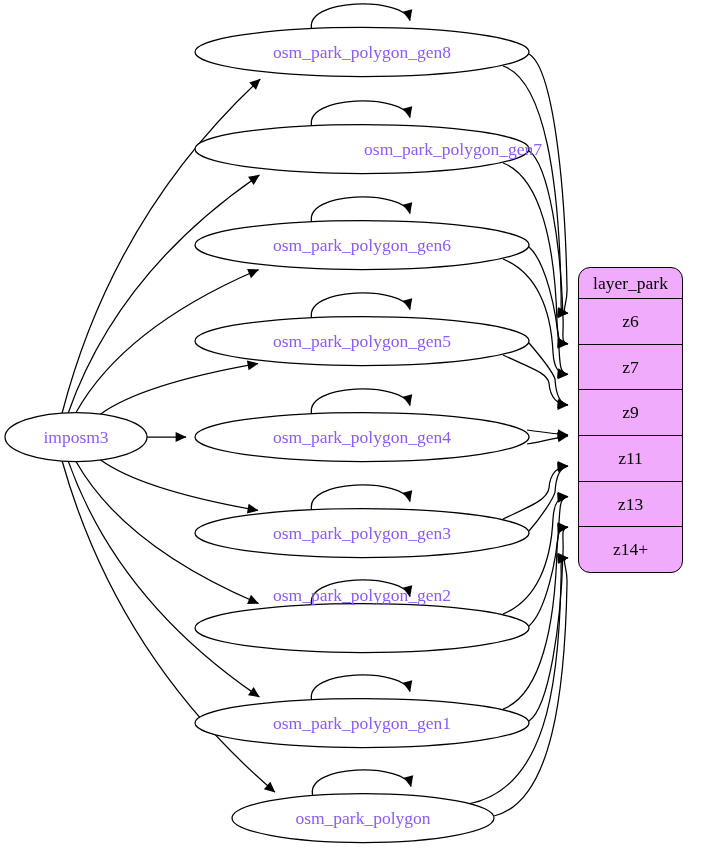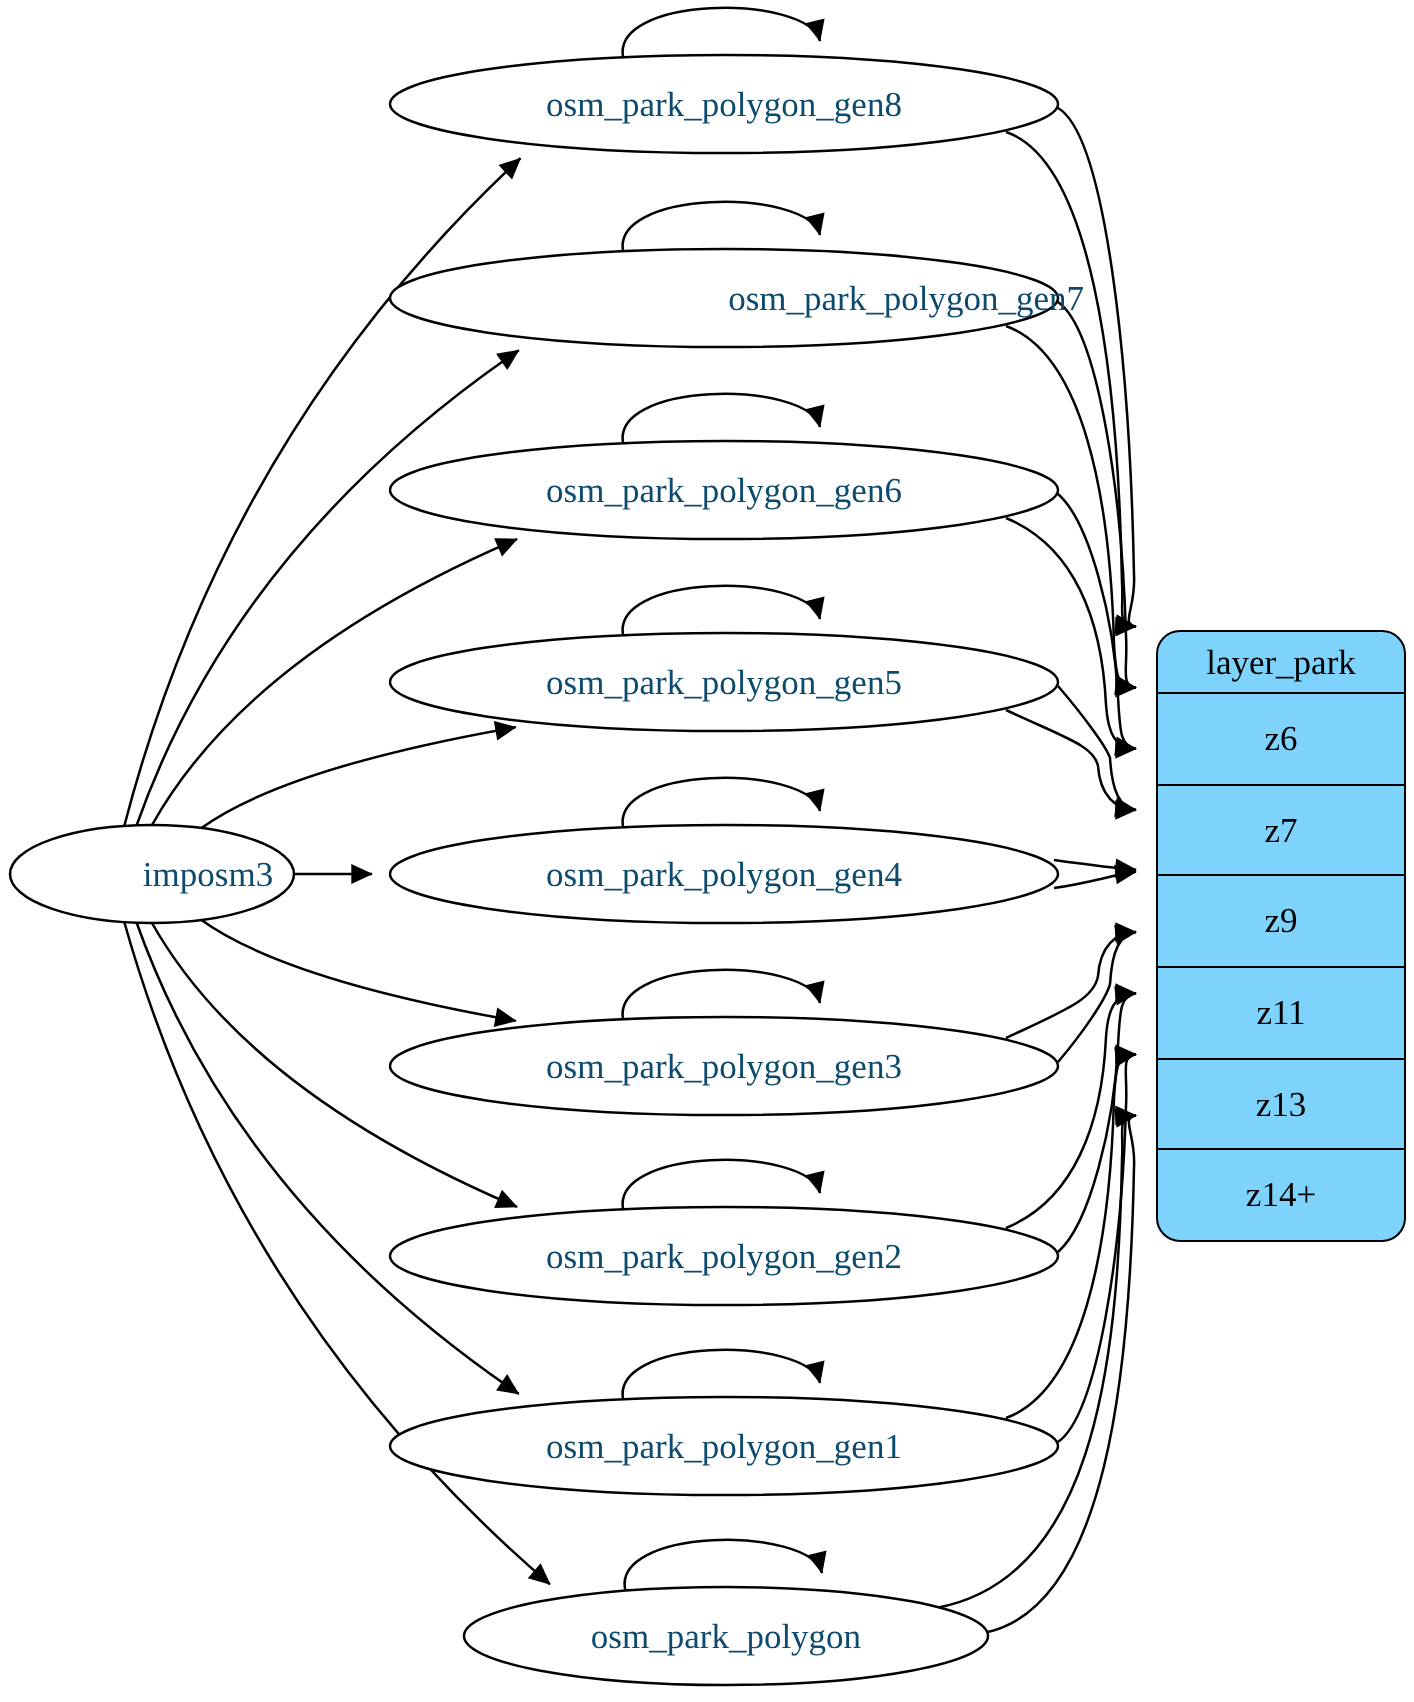--- a/index.html
+++ b/index.html
@@ -2,21 +2,21 @@
 <html><head>
 <meta charset="utf-8">
 <style>
   html,body{margin:0;padding:0;background:#ffffff;}
   #canvas{
     position:relative;width:707px;height:851px;background:#ffffff;overflow:hidden;
     font-family:"Liberation Serif","DejaVu Serif",serif;
   }
   #edgelayer{position:absolute;left:0;top:0;width:707px;height:851px;}
   .node-label{
-    position:absolute;text-align:center;font-size:17.5px;color:#0c4a6e;
+    position:absolute;text-align:center;font-size:17.5px;color:#8b5cf6;
     line-height:22px;height:22px;white-space:nowrap;pointer-events:none;
   }
   #layer-table{
     position:absolute;box-sizing:border-box;
     border:1.6px solid #000;border-radius:12px;
     display:flex;flex-direction:column;overflow:hidden;
   }
   .lt-header,.lt-row{
     box-sizing:border-box;display:flex;align-items:center;justify-content:center;
     font-size:17.5px;color:#000;border-bottom:1.3px solid #000;
@@ -80,32 +80,32 @@
         <ellipse cx="362" cy="245" rx="167" ry="24.5" fill="#ffffff" stroke="#000000" stroke-width="1.25"></ellipse>
         <ellipse cx="362" cy="341" rx="167" ry="24.5" fill="#ffffff" stroke="#000000" stroke-width="1.25"></ellipse>
         <ellipse cx="362" cy="437" rx="167" ry="24.5" fill="#ffffff" stroke="#000000" stroke-width="1.25"></ellipse>
         <ellipse cx="362" cy="533" rx="167" ry="24.5" fill="#ffffff" stroke="#000000" stroke-width="1.25"></ellipse>
         <ellipse cx="362" cy="628" rx="167" ry="24.5" fill="#ffffff" stroke="#000000" stroke-width="1.25"></ellipse>
         <ellipse cx="362" cy="723" rx="167" ry="24.5" fill="#ffffff" stroke="#000000" stroke-width="1.25"></ellipse>
         <ellipse cx="363" cy="818" rx="131" ry="24.5" fill="#ffffff" stroke="#000000" stroke-width="1.25"></ellipse>
       </g>
   </svg>
   <div id="labels">
-      <div class="node-label" style="left: 5px; top: 426px; width: 142px; margin-left: 28px;">imposm3</div>
+      <div class="node-label" style="left: 5px; top: 426px; width: 142px;">imposm3</div>
       <div class="node-label" style="left: 195px; top: 41px; width: 334px;">osm_park_polygon_gen8</div>
       <div class="node-label" style="left: 208px; top: 138px; width: 334px; text-align: right;">osm_park_polygon_gen7</div>
       <div class="node-label" style="left: 195px; top: 234px; width: 334px; font-family: Liberation Serif, serif;">osm_park_polygon_gen6</div>
       <div class="node-label" style="left: 195px; top: 330px; width: 334px;">osm_park_polygon_gen5</div>
       <div class="node-label" style="left: 195px; top: 426px; width: 334px;">osm_park_polygon_gen4</div>
       <div class="node-label" style="left: 195px; top: 522px; width: 334px;">osm_park_polygon_gen3</div>
-      <div class="node-label" style="left: 195px; top: 617px; width: 334px;">osm_park_polygon_gen2</div>
+      <div class="node-label" style="left: 195px; top: 584px; width: 334px;">osm_park_polygon_gen2</div>
       <div class="node-label" style="left: 195px; top: 712px; width: 334px;">osm_park_polygon_gen1</div>
       <div class="node-label" style="left: 232px; top: 807px; width: 262px;">osm_park_polygon</div>
     </div>
-  <div id="layer-table" style="left: 578px; top: 267px; width: 125px; height: 306px; background: #7dd3fc; margin-top: 48px;">
+  <div id="layer-table" style="left: 578px; top: 267px; width: 105px; height: 306px; background: #f0abfc;">
       <div class="lt-header">layer_park</div>
       <div class="lt-row">z6</div>
       <div class="lt-row">z7</div>
       <div class="lt-row">z9</div>
       <div class="lt-row">z11</div>
       <div class="lt-row">z13</div>
       <div class="lt-row">z14+</div>
     </div>
 </div>
 

